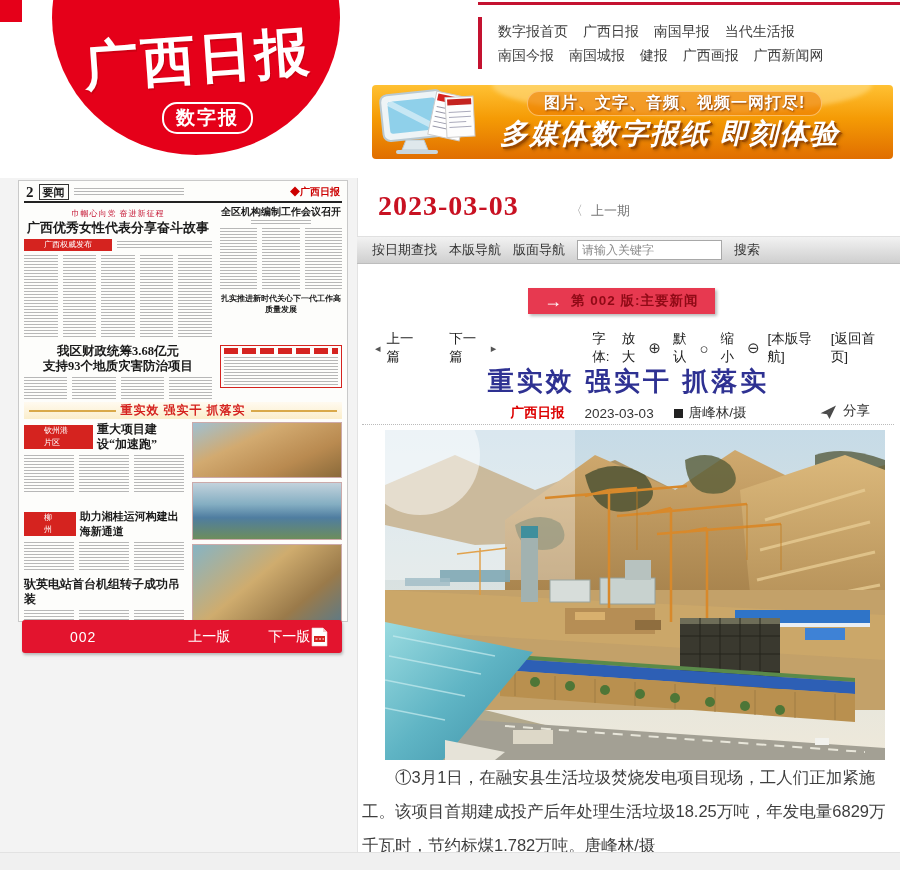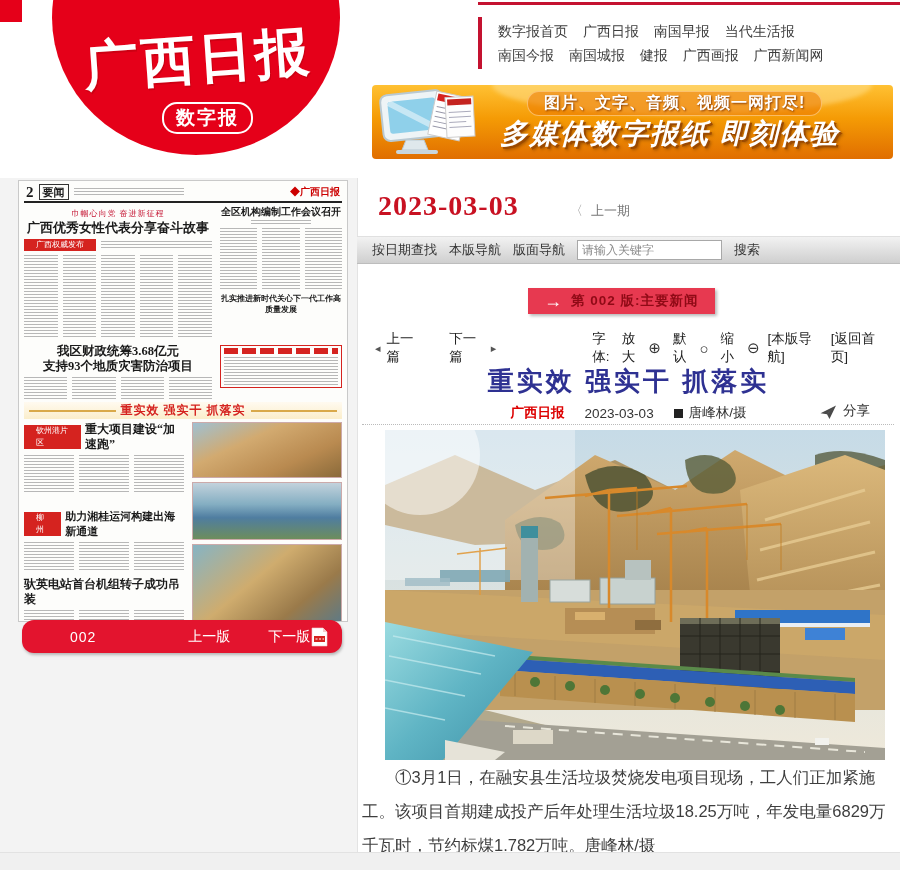--- a/index.html
+++ b/index.html
@@ -41,37 +41,37 @@
          font-family:"Liberation Serif",serif;color:#1a1a1a;overflow:hidden;cursor:pointer;padding:2px 5px;}
   .thumb-header{display:flex;align-items:center;gap:5px;height:20px;border-bottom:2px solid #222;padding:0 2px;}
   .thumb-pageno{font-size:15px;font-weight:bold;}
   .thumb-section{font-size:11px;font-weight:bold;border:1px solid #333;padding:0 3px;line-height:14px;}
   .thumb-masthead{margin-left:auto;font-size:10px;font-weight:bold;color:#c00;}
   .ft{background-image:repeating-linear-gradient(to bottom,#ababab 0 1px,transparent 1px 3px);opacity:.85;}
   .ftcols{display:flex;gap:5px;}
   .ftcols > i{flex:1;display:block;}
   .t-slogan{color:#c41230;font-size:8px;text-align:center;margin-top:3px;letter-spacing:1px;}
   .t-head-main{font-size:13px;font-weight:bold;text-align:center;line-height:16px;margin-top:1px;}
-  .t-badge{display:inline-block;background:#d5231f;color:#fff;font-size:8px;line-height:12px;padding:0 12px;
+  .t-badge{display:inline-block;background:#d5231f;color:#fff;font-size:8px;line-height:12px;padding:0 20px;
            font-family:"Liberation Sans",sans-serif;}
   .t-row{display:flex;gap:8px;margin-top:2px;}
   .t-h-r1{font-size:10px;font-weight:bold;text-align:center;line-height:13px;}
   .t-h-r2{font-size:8px;font-weight:bold;text-align:center;line-height:11px;margin-top:3px;}
   .t-h-mid{font-size:12.5px;font-weight:bold;text-align:center;line-height:15px;margin-top:3px;}
   .t-redbox{border:1px solid #d5231f;padding:2px 3px;margin-top:4px;}
   .t-redbox .rt{height:6px;background:repeating-linear-gradient(to right,#d5231f 0 14px,transparent 14px 18px);margin-bottom:3px;}
   .t-band{display:flex;align-items:center;height:17px;margin:3px 0;background:linear-gradient(#fffaf0,#fbeecb);}
   .t-band .gl{flex:1;height:2px;background:#d9a94a;margin:0 5px;}
   .t-band .bt{color:#d5231f;font-weight:bold;font-size:12px;letter-spacing:1px;}
   .t-h-sec{font-size:12px;font-weight:bold;line-height:15px;}
   .t-photo{border:1px solid #caa;}
   .ph1{height:56px;background:linear-gradient(155deg,#9fc0d2 0%,#d2aa70 35%,#b98a50 70%,#8a6a3a 100%);}
   .ph2{height:58px;background:linear-gradient(180deg,#c2d2dc 0%,#84aec2 38%,#4f7da0 62%,#6d8d5c 100%);margin-top:4px;}
   .ph3{height:84px;background:linear-gradient(140deg,#86b4c4 0%,#cfac6e 42%,#9a7a4a 72%,#5a7a8a 100%);margin-top:4px;}
-  .thumb-footer{position:absolute;left:22px;top:620px;width:320px;height:33px;background:#e3142e;border-radius:12px;
+  .thumb-footer{position:absolute;left:22px;top:620px;width:320px;height:33px;background:#e3142e;border-radius:3px;
                 display:flex;align-items:center;color:#fff;font-size:14px;box-shadow:1px 2px 3px rgba(0,0,0,.25);}
   .thumb-footer .pg{margin-left:48px;letter-spacing:1px;}
   .thumb-footer .nav{margin-left:92px;cursor:pointer;}
   .thumb-footer .nav2{margin-left:38px;cursor:pointer;}
   .thumb-footer .pdf{margin-left:auto;margin-right:14px;cursor:pointer;display:flex;}
 
   
   .issue-date{position:absolute;left:378px;top:190px;font-family:"Liberation Serif",serif;
               font-size:28px;font-weight:bold;color:#c81122;letter-spacing:1px;}
   .prev-issue{position:absolute;left:570px;top:202px;font-size:13px;color:#777;cursor:pointer;}

